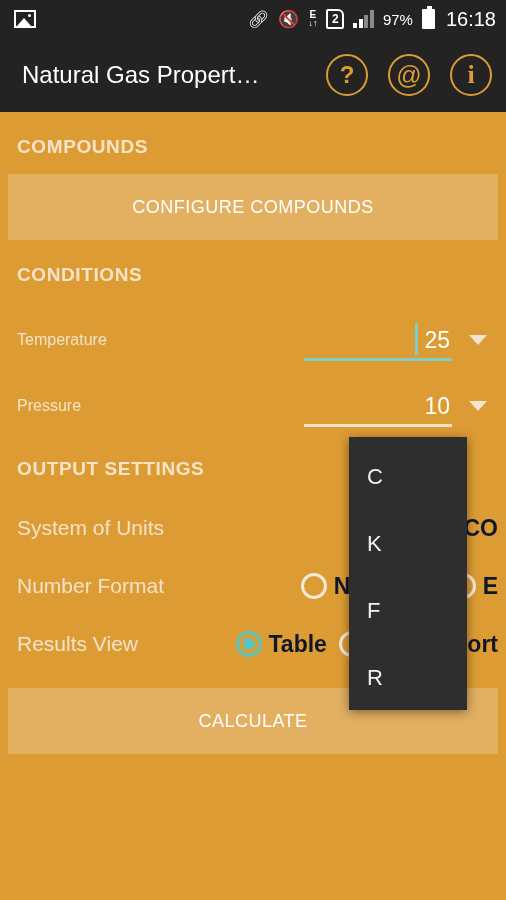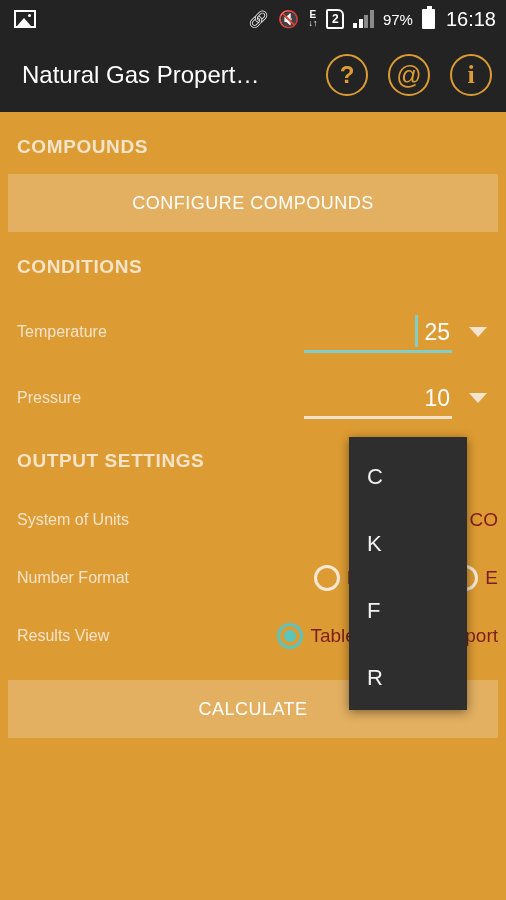--- a/index.html
+++ b/index.html
@@ -148,21 +148,21 @@
     padding: 0 8px;
   }
   .section-title {
     color: #f5e4c8;
     font-size: 19px;
     font-weight: bold;
     letter-spacing: 0.6px;
     padding: 24px 0 16px 9px;
   }
   .wide-button {
-    height: 58px;
+    height: 66px;
     background: #e3b062;
     color: #ffffff;
     font-size: 18px;
     letter-spacing: 0.5px;
     display: flex;
     align-items: center;
     justify-content: center;
     cursor: pointer;
   }
 
@@ -226,21 +226,21 @@
   
   .radio-row {
     display: flex;
     align-items: center;
     height: 52px;
     padding-left: 9px;
     margin-top: 6px;
   }
   .radio-label {
     color: #f3e3cb;
-    font-size: 16px;
+    font-size: 21px;
   }
   .radio-group {
     margin-left: auto;
     display: flex;
     align-items: center;
   }
   .radio-opt {
     display: flex;
     align-items: center;
     cursor: pointer;
@@ -257,24 +257,25 @@
     flex: 0 0 auto;
   }
   .radio-opt.selected .radio-dot { border-color: #5bc4bd; }
   .radio-opt.selected .radio-dot::after {
     content: "";
     width: 12px; height: 12px;
     border-radius: 50%;
     background: #5bc4bd;
   }
   .radio-text {
-    color: #7f1d1d;
-    font-size: 19px;
+    color: #0f172a;
+    font-size: 23px;
     margin-left: 7px;
     white-space: nowrap;
+    font-weight: bold;
   }
 
   .calc-wrap { padding-top: 18px; }
 
   
   .dropdown-panel {
     position: absolute;
     left: 349px;
     top: 325px;
     width: 118px;

